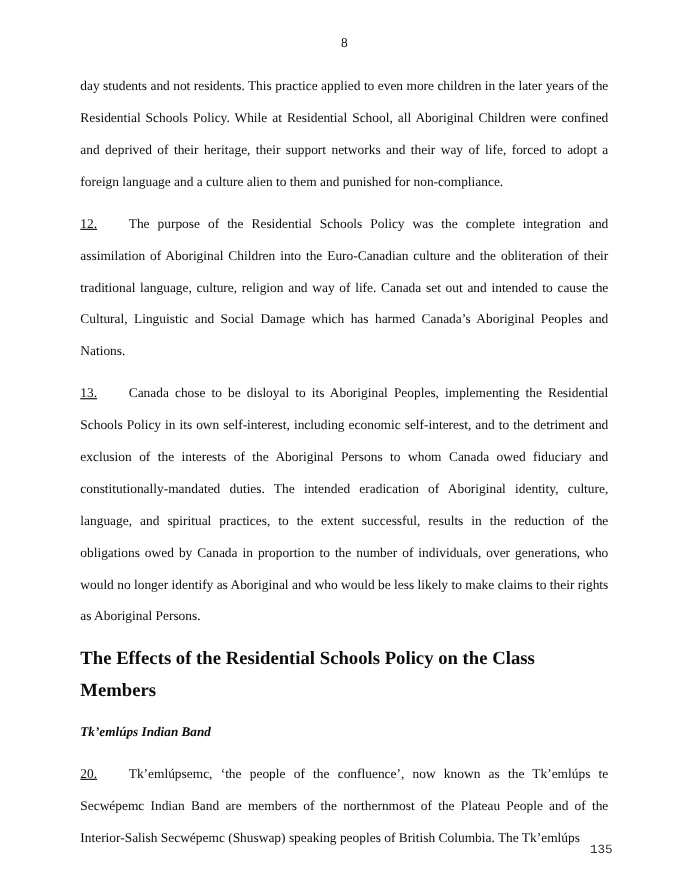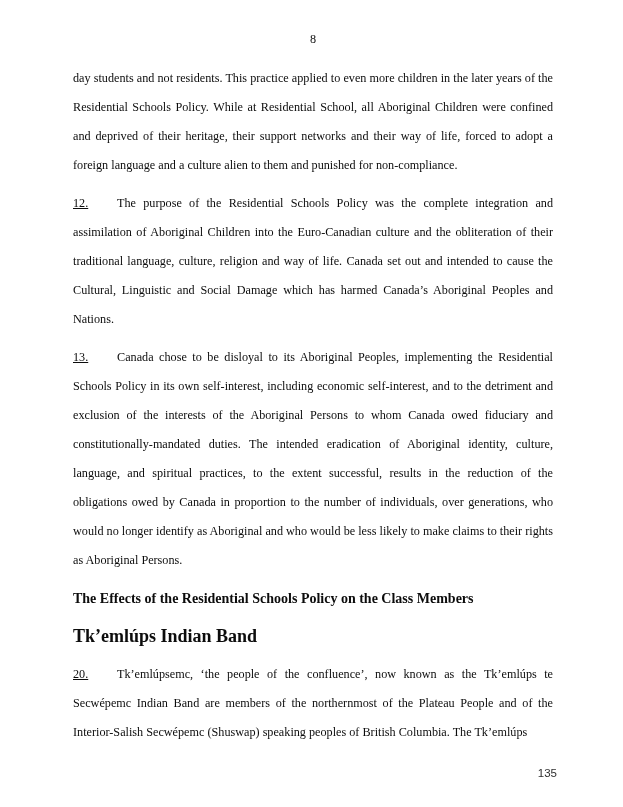--- a/index.html
+++ b/index.html
@@ -37,37 +37,38 @@
   .par.first {
     margin-top: 16px;
   }
   .par-num {
     display: inline-block;
     width: 44px;
     text-decoration: underline;
   }
   .heading {
     margin: 9px 0;
-    font-size: 14px;
+    font-size: 17px;
     line-height: 29px;
     font-weight: bold;
     text-align: left;
   }
   .subheading {
     margin: 9px 0;
-    font-size: 18px;
+    font-size: 12px;
     line-height: 29px;
     font-weight: bold;
+    font-style: italic;
     text-align: left;
   }
   .page-num-footer {
     position: absolute;
     top: 766px;
     right: 66px;
-    font-family: Liberation Sans, sans-serif;
+    font-family: Liberation Mono, monospace;
     font-size: 11.5px;
     line-height: 14px;
     color: #2f2f2f;
   }
 </style>
 </head>
 <body>
 
 <div class="page">
   <div class="content">

